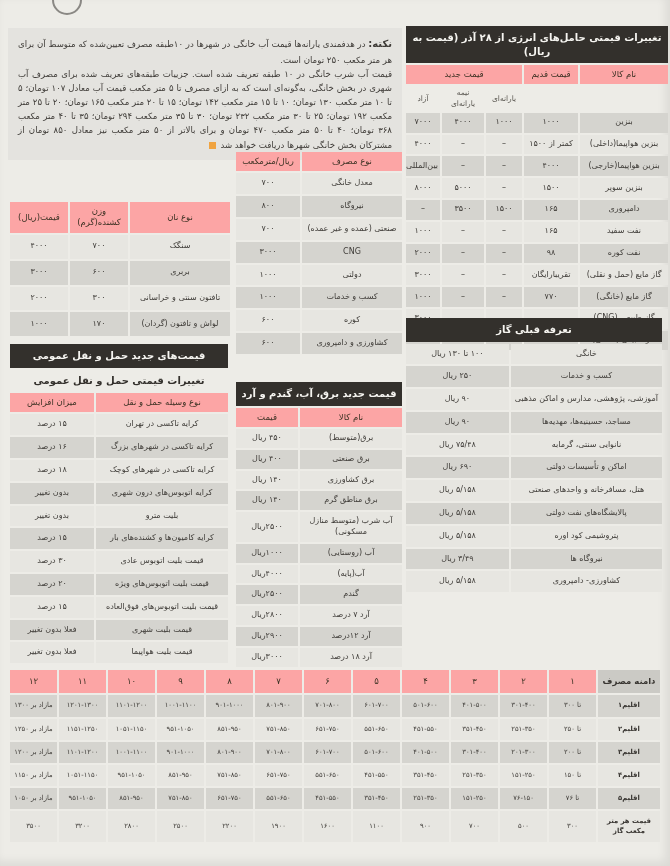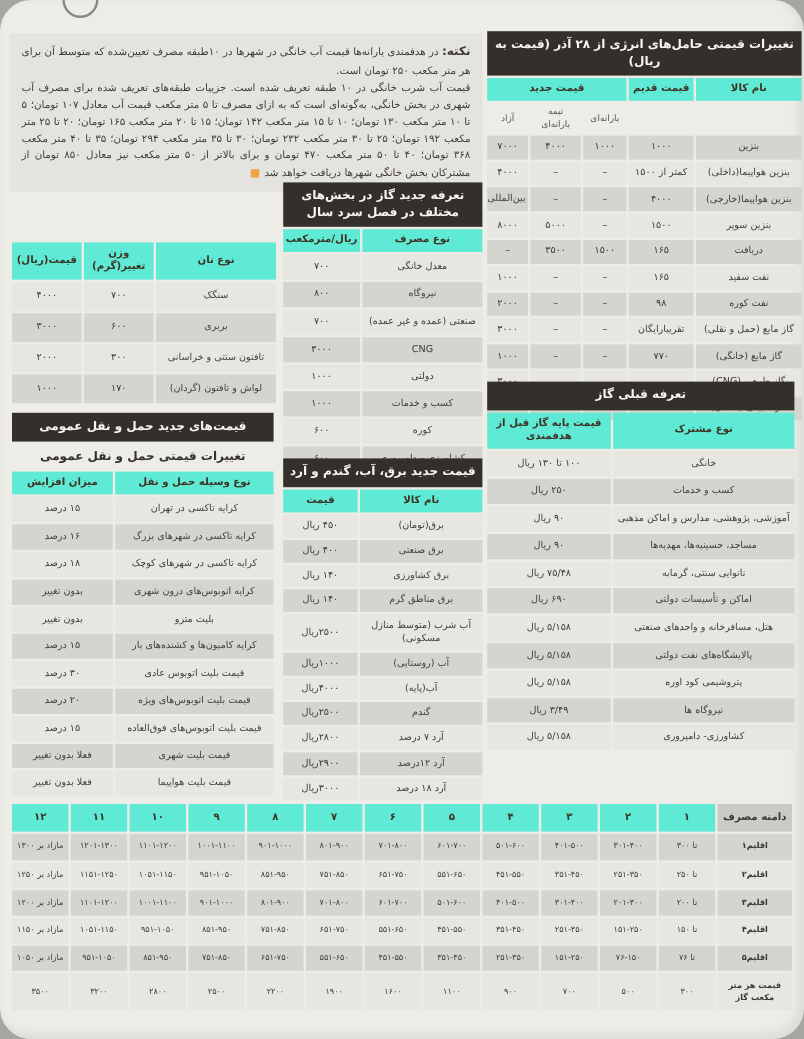--- a/index.html
+++ b/index.html
@@ -1,27 +1,27 @@
 <!DOCTYPE html>
 <html lang="fa" dir="rtl"><head>
 <meta charset="utf-8">
 <style>
   html,body{margin:0;padding:0;background:#a7a5a0;}
   .page{position:relative;width:670px;height:866px;background:#edece7;
         font-family:"DejaVu Sans",sans-serif;direction:rtl;overflow:hidden;
-        box-shadow:inset -4px -4px 10px rgba(0,0,0,.08);border-radius:26px;}
+        box-shadow:inset -4px -4px 10px rgba(0,0,0,.08);}
   .circle-mark{position:absolute;top:-15px;left:52px;width:26px;height:26px;
         border:2px solid #8a8884;border-radius:50%;background:transparent;}
 
   .blk{position:absolute;}
   table{border-collapse:separate;border-spacing:2px;width:100%;table-layout:fixed;}
   th,td{font-size:8px;color:#3f3c38;text-align:center;vertical-align:middle;
         padding:4px 2px;line-height:1.35;overflow:hidden;}
   .bar{background:#33302c;color:#f6f5f1;font-weight:bold;font-size:10px;padding:5px 2px;}
-  tr.orange th{background:#5eead4;color:#3e3325;font-weight:bold;font-size:8.5px;}
+  tr.orange th{background:#fca5a5;color:#3e3325;font-weight:normal;font-size:8.5px;}
   tr.subhead th{background:transparent;color:#5a5751;font-size:7.5px;font-weight:normal;padding:2px;}
   tr.subtitle th{background:transparent;color:#34312d;font-weight:bold;font-size:10px;padding:4px 2px;}
   tbody tr:nth-of-type(odd) td{background:#e7e6e1;}
   tbody tr:nth-of-type(even) td{background:#d5d4cf;}
   table.start-dark tbody tr:nth-of-type(odd) td{background:#d5d4cf;}
   table.start-dark tbody tr:nth-of-type(even) td{background:#e7e6e1;}
 
   .t-energy{top:24px;left:404px;width:260px;}
   .t-energy tbody td{padding:4.5px 2px;}
   .t-newgas{top:150px;left:234px;width:168px;}
@@ -112,21 +112,21 @@
 
         <tr>
           <td>بنزین سوپر</td>
           <td>۱۵۰۰</td>
           <td>–</td>
           <td>۵۰۰۰</td>
           <td>۸۰۰۰</td>
         </tr>
 
         <tr>
-          <td>دریافت</td>
+          <td>دامپروری</td>
           <td>۱۶۵</td>
           <td>۱۵۰۰</td>
           <td>۳۵۰۰</td>
           <td>–</td>
         </tr>
 
         <tr>
           <td>نفت سفید</td>
           <td>۱۶۵</td>
           <td>–</td>
@@ -175,23 +175,20 @@
         </tr>
       </tbody>
   </table>
 
   <table class="blk t-newgas">
     <colgroup>
         <col style="width:100px">
         <col style="width:64px">
       </colgroup>
     <thead>
-      <tr>
-          <th class="bar" colspan="2">تعرفه جدید گاز در بخش‌های مختلف در فصل سرد سال</th>
-        </tr>
       <tr class="orange">
         <th>نوع مصرف</th>
         <th>ریال/مترمکعب</th>
       </tr>
     </thead>
     <tbody>
 
         <tr>
           <td>معدل خانگی</td>
           <td>۷۰۰</td>
@@ -236,21 +233,21 @@
 
   <table class="blk t-bread">
     <colgroup>
         <col style="width:100px">
         <col style="width:58px">
         <col style="width:58px">
       </colgroup>
     <thead>
       <tr class="orange">
         <th>نوع نان</th>
-        <th>وزن تغییر(گرم)</th>
+        <th>وزن کشنده(گرم)</th>
         <th>قیمت(ریال)</th>
       </tr>
     </thead>
     <tbody>
 
         <tr>
           <td>سنگک</td>
           <td>۷۰۰</td>
           <td>۴۰۰۰</td>
         </tr>
@@ -353,24 +350,20 @@
 
   <table class="blk t-prevgas">
     <colgroup>
         <col style="width:150px">
         <col style="width:102px">
       </colgroup>
     <thead>
       <tr>
           <th class="bar" colspan="2">تعرفه قبلی گاز</th>
         </tr>
-      <tr class="orange">
-        <th>نوع مشترک</th>
-        <th>قیمت پایه گاز قبل از هدفمندی</th>
-      </tr>
     </thead>
     <tbody>
 
         <tr>
           <td>خانگی</td>
           <td>۱۰۰ تا ۱۳۰ ریال</td>
         </tr>
 
         <tr>
           <td>کسب و خدمات</td>
@@ -434,21 +427,21 @@
           <th class="bar" colspan="2">قیمت جدید برق، آب، گندم و آرد</th>
         </tr>
       <tr class="orange">
         <th>نام کالا</th>
         <th>قیمت</th>
       </tr>
     </thead>
     <tbody>
 
         <tr>
-          <td>برق(تومان)</td>
+          <td>برق(متوسط)</td>
           <td>۴۵۰ ریال</td>
         </tr>
 
         <tr>
           <td>برق صنعتی</td>
           <td>۴۰۰ ریال</td>
         </tr>
 
         <tr>
           <td>برق کشاورزی</td>

